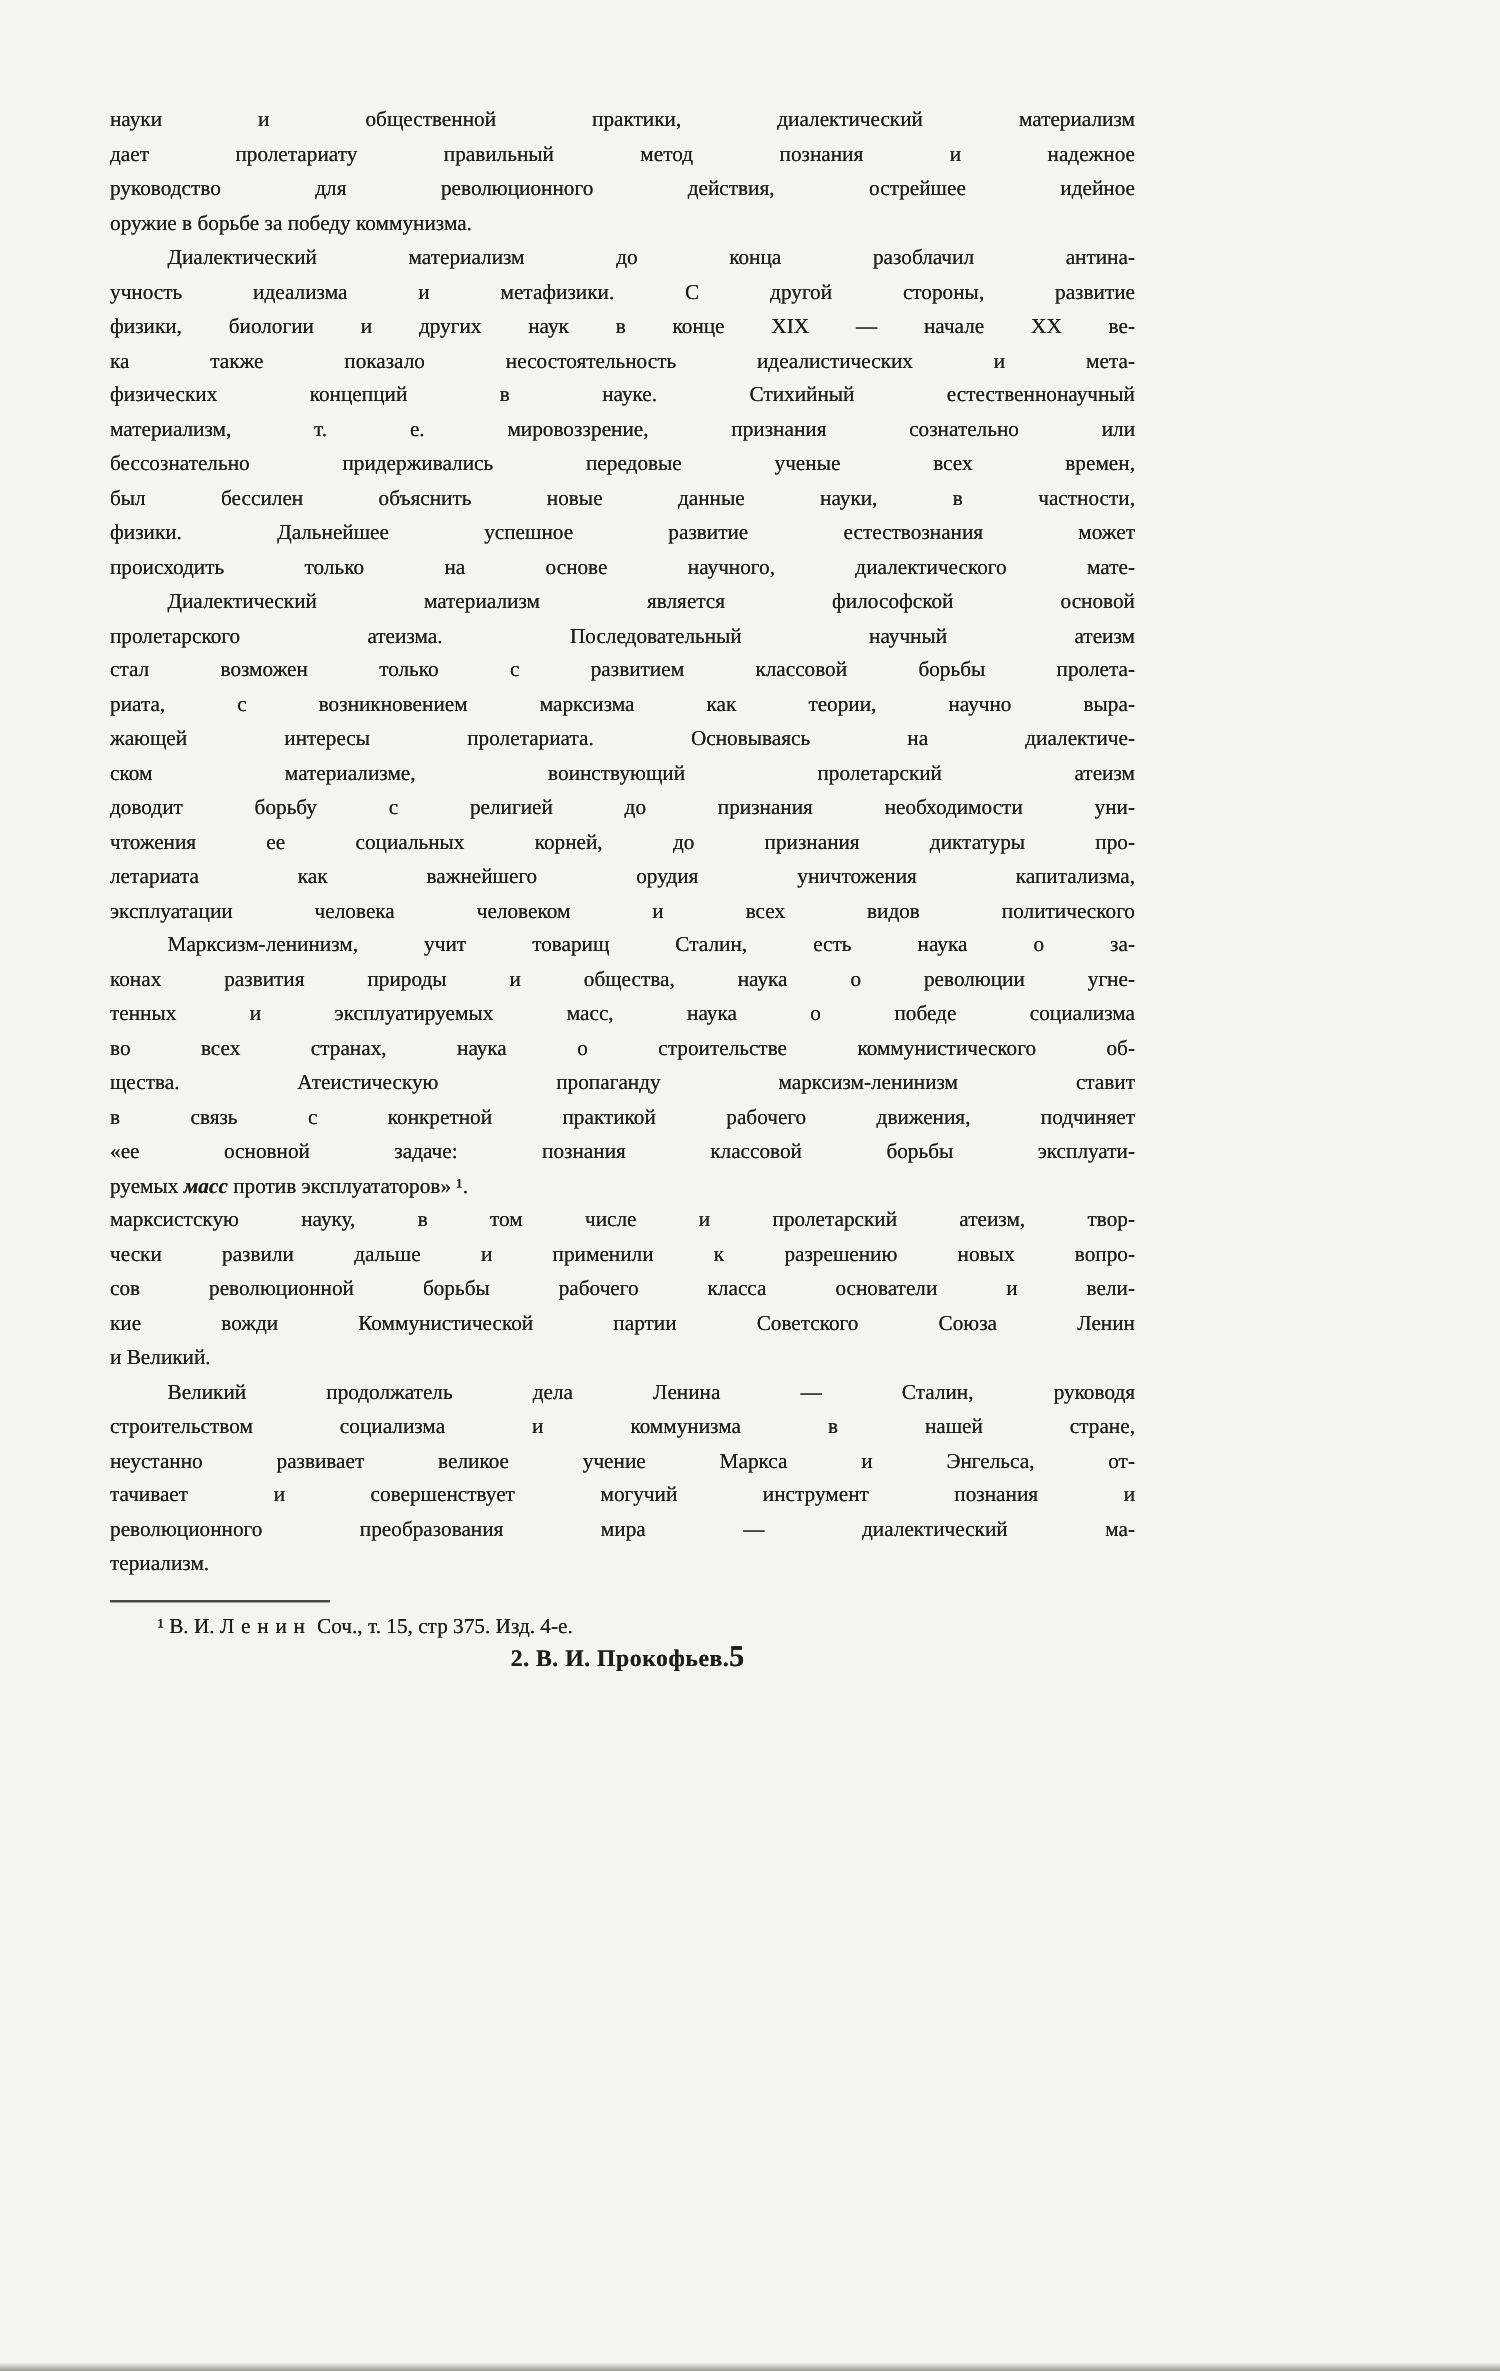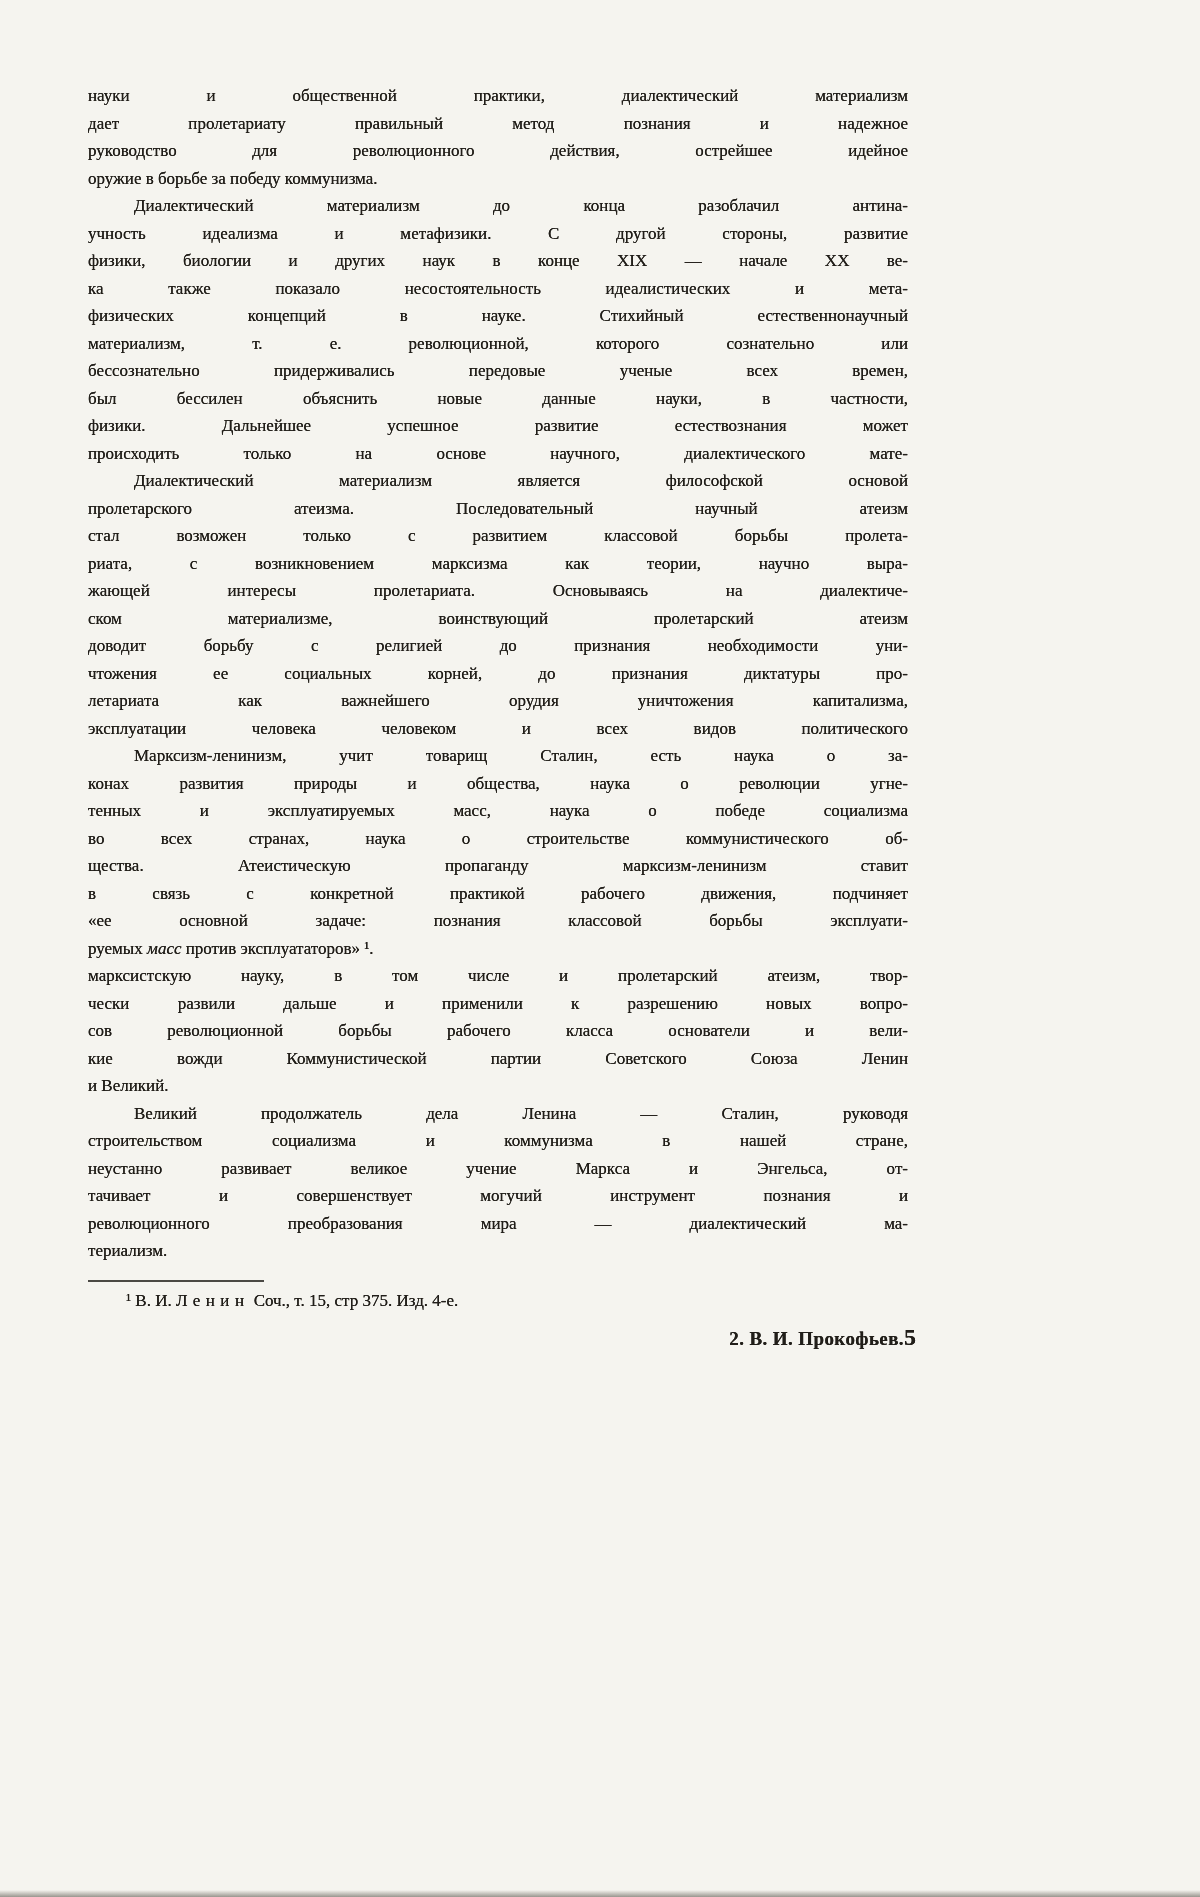--- a/index.html
+++ b/index.html
@@ -34,28 +34,28 @@
     font-size:17px;
     line-height:25px;
     margin-top:6px;
     padding-left:38px;
     text-shadow:0 0 0.3px currentColor;
   }
   .footnote .sp { letter-spacing:0.32em; }
   .footer {
     width:828px;
     display:flex;
-    justify-content:flex-end;
+    justify-content:center;
     align-items:baseline;
-    margin-top:11px;
+    margin-top:0;
     font-weight:bold;
   }
   .sig { font-size:19px; letter-spacing:0.4px; text-shadow:0 0 0.3px currentColor; }
   .pagenum { font-size:24px; text-shadow:0 0 0.3px currentColor; }
-  i { font-style:italic; }
+  i { font-style:italic;font-weight:bold; }
   
   .page::after {
     content:"";
     position:absolute; left:0; right:0; bottom:0; height:7px;
     background:linear-gradient(to bottom, rgba(0,0,0,0), rgba(62,56,47,0.5));
   }
 </style>
 </head>
 <body>
 
@@ -66,21 +66,21 @@
         <div class="line">дает пролетариату правильный метод познания и надежное</div>
         <div class="line">руководство для революционного действия, острейшее идейное</div>
         <div class="line last">оружие в борьбе за победу коммунизма.</div>
       </div>
       <div class="paragraph">
         <div class="line indent">Диалектический материализм до конца разоблачил антина-</div>
         <div class="line">учность идеализма и метафизики. С другой стороны, развитие</div>
         <div class="line">физики, биологии и других наук в конце XIX — начале XX ве-</div>
         <div class="line">ка также показало несостоятельность идеалистических и мета-</div>
         <div class="line">физических концепций в науке. Стихийный естественнонаучный</div>
-        <div class="line">материализм, т. е. революционной, которого сознательно или</div>
+        <div class="line">материализм, т. е. мировоззрение, признания сознательно или</div>
         <div class="line">бессознательно придерживались передовые ученые всех времен,</div>
         <div class="line">был бессилен объяснить новые данные науки, в частности,</div>
         <div class="line">физики. Дальнейшее успешное развитие естествознания может</div>
         <div class="line">происходить только на основе научного, диалектического мате-</div>
       </div>
       <div class="paragraph">
         <div class="line indent">Диалектический материализм является философской основой</div>
         <div class="line">пролетарского атеизма. Последовательный научный атеизм</div>
         <div class="line">стал возможен только с развитием классовой борьбы пролета-</div>
         <div class="line">риата, с возникновением марксизма как теории, научно выра-</div>

